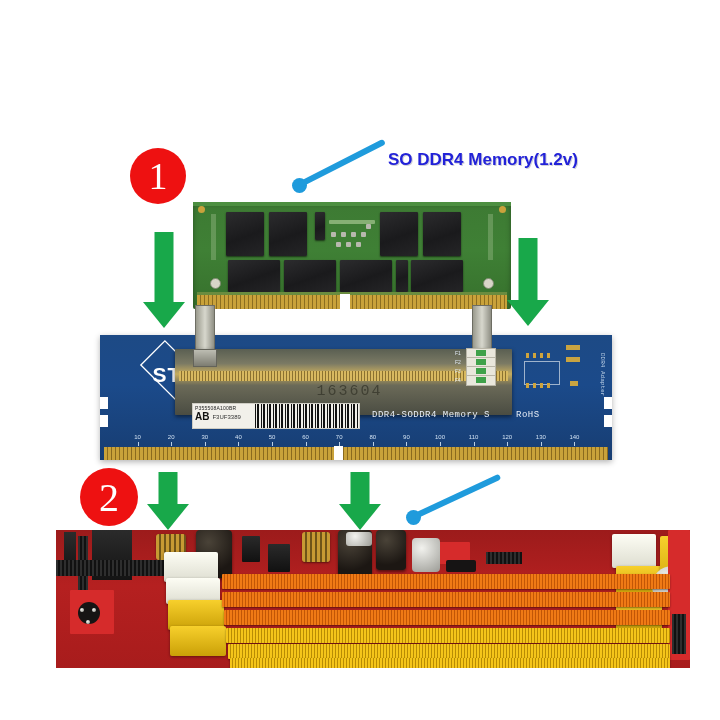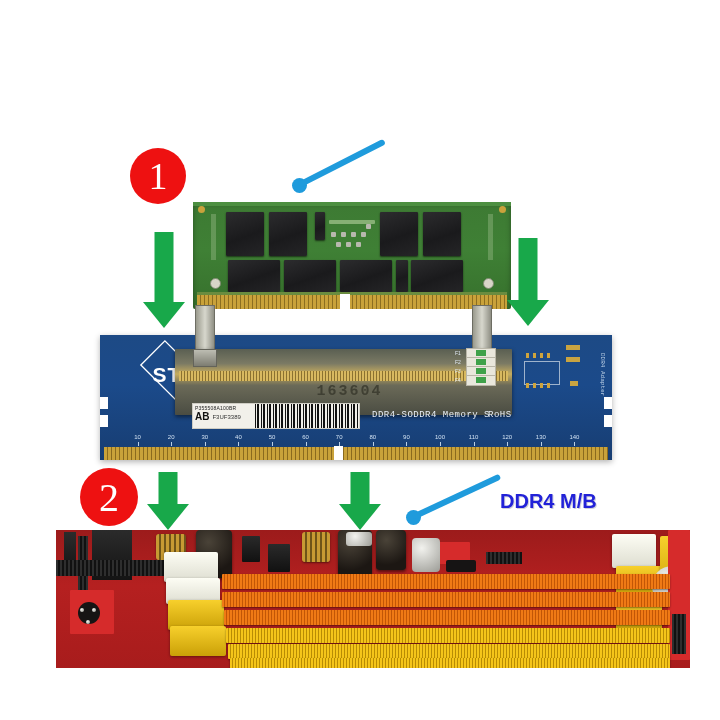--- a/index.html
+++ b/index.html
@@ -80,21 +80,21 @@
   .ad-notch-l2{position:absolute;left:0;top:80px;width:8px;height:12px;background:#ffffff;}
   .ad-notch-r{position:absolute;right:0;top:62px;width:8px;height:12px;background:#ffffff;}
   .ad-notch-r2{position:absolute;right:0;top:80px;width:8px;height:12px;background:#ffffff;}
   .std-diamond{position:absolute;left:28px;top:14px;width:94px;height:52px;}
   .std-diamond .dm{position:absolute;inset:0;border:2px solid #ffffff;
      transform:rotate(45deg) scale(.68);}
   .std-diamond .tx{position:absolute;inset:0;display:flex;align-items:center;justify-content:center;
      color:#fff;font-weight:bold;font-size:21px;letter-spacing:1px;font-family:"Liberation Sans",sans-serif;}
   .socket{position:absolute;left:75px;top:14px;width:337px;height:66px;
      background:linear-gradient(180deg,#5a5f52 0%,#7b7a64 22%,#c7ad5e 38%,#6b6a58 55%,#4a4c42 100%);
-     border-radius:1px;box-shadow:0 2px 4px rgba(0,0,0,.5);font-weight:bold;}
+     border-radius:1px;box-shadow:0 2px 4px rgba(0,0,0,.5);}
   .socket-slot{position:absolute;left:4px;right:4px;top:22px;height:10px;
      background:repeating-linear-gradient(90deg,#d8b960 0 2px,#8a7130 2px 3px);}
   .socket-code{position:absolute;left:42%;top:34px;color:#3a3a2e;font-size:15px;
      font-family:"Liberation Mono",monospace;letter-spacing:2px;opacity:.85;}
   .clip{position:absolute;width:18px;background:linear-gradient(90deg,#9a9a8d,#d7d7cd,#8f8f84);
      border:1px solid #6d6d63;}
   #clip-l{left:95px;top:-30px;height:48px;}
   #clip-r{left:372px;top:-30px;height:48px;}
   .clip-foot{position:absolute;width:22px;height:16px;background:linear-gradient(180deg,#bdbdb2,#7d7d72);
      border:1px solid #63635a;}
@@ -103,21 +103,21 @@
   .label-barcode{position:absolute;left:92px;top:68px;width:166px;height:24px;
      background:#f2f0ea;border:1px solid #cfcdc4;display:flex;}
   .lb-left{width:62px;padding:1px 2px;box-sizing:border-box;}
   .lb-top{font-size:5px;color:#222;font-family:"Liberation Sans",sans-serif;letter-spacing:.2px;}
   .lb-row{display:flex;align-items:center;gap:3px;}
   .lb-ab{font-size:10px;font-weight:bold;color:#111;font-family:"Liberation Sans",sans-serif;}
   .lb-sn{font-size:6px;color:#333;font-family:"Liberation Sans",sans-serif;}
   .lb-bars{flex:1;background:repeating-linear-gradient(90deg,#111 0 1px,#f2f0ea 1px 2px,#111 2px 4px,#f2f0ea 4px 6px);}
   .ad-text{position:absolute;color:#e8eef6;font-family:"Liberation Mono",monospace;font-size:9px;letter-spacing:.5px;}
   #txt-adapter{left:272px;top:75px;}
-  #txt-rohs{left:388px;top:75px;}
+  #txt-rohs{left:416px;top:75px;}
   #txt-vfuse{left:366px;top:44px;color:#ffffff;font-size:9px;line-height:11px;font-weight:bold;}
   .fuse{position:absolute;width:28px;height:9px;background:#e9e7dc;border:1px solid #b9b6a8;}
   .fuse i{position:absolute;left:9px;top:1px;width:10px;height:6px;background:#3fa14a;}
   .fuse-id{position:absolute;color:#dfe8f3;font-size:5px;font-family:"Liberation Sans",sans-serif;}
   .ic{position:absolute;left:424px;top:26px;width:34px;height:22px;border:1px solid #9fb3cc;}
   .ic-leg{position:absolute;width:3px;height:5px;background:#cfa43c;}
   .pad{position:absolute;background:#c9a441;}
   .ad-vert-txt{position:absolute;right:6px;top:18px;color:#bcd0e6;font-size:6px;
      writing-mode:vertical-rl;font-family:"Liberation Mono",monospace;}
   .ruler{position:absolute;left:4px;right:4px;bottom:14px;height:12px;}
@@ -158,20 +158,21 @@
 
 
   <div class="badge" id="badge-1">
     <span>1</span>
   </div>
 
   <div class="pointer" id="pointer-memory">
     <div class="dot" style="left:0;top:26px;"></div>
     <div class="shaft" style="left:7px;top:30px;width:96px;transform:rotate(-27deg);"></div>
   </div>
+  <div class="calloutlabel" id="label-memory">SO DDR4 Memory(1.2v)</div>
 
   <div id="sodimm">
     <div class="dimm-pcb"></div>
     <div class="dimm-edge"></div>
 
     <div class="dimm-corner" style="left:5px;top:4px;"></div>
     <div class="dimm-corner" style="right:5px;top:4px;"></div>
 
     <div class="dimm-silk" style="left:18px;top:12px;width:5px;height:46px;"></div>
     <div class="dimm-silk" style="right:18px;top:12px;width:5px;height:46px;"></div>
@@ -330,21 +331,20 @@
   </div>
   <div class="arrow" id="arrow-4">
     <div class="stem"></div>
     <div class="head"></div>
   </div>
 
   <div class="pointer" id="pointer-mb">
     <div class="dot" style="left:0;top:24px;"></div>
     <div class="shaft" style="left:7px;top:28px;width:96px;transform:rotate(-25deg);"></div>
   </div>
-  <div class="calloutlabel" id="label-mb">DDR4 M/B</div>
 
   <div id="mobo">
     <div class="mb-base"></div>
 
     <div class="mb-conn" style="left:8px;top:2px;width:12px;height:42px;"></div>
     <div class="mb-hdr" style="left:22px;top:6px;width:10px;height:56px;"></div>
     <div class="mb-conn" style="left:36px;top:0px;width:40px;height:50px;"></div>
     <div class="mb-red" style="left:14px;top:60px;width:44px;height:44px;"></div>
     <div class="mb-blk" style="left:22px;top:72px;width:22px;height:22px;border-radius:50%;"></div>
     <div class="mb-silver" style="left:24px;top:78px;width:4px;height:4px;"></div>

